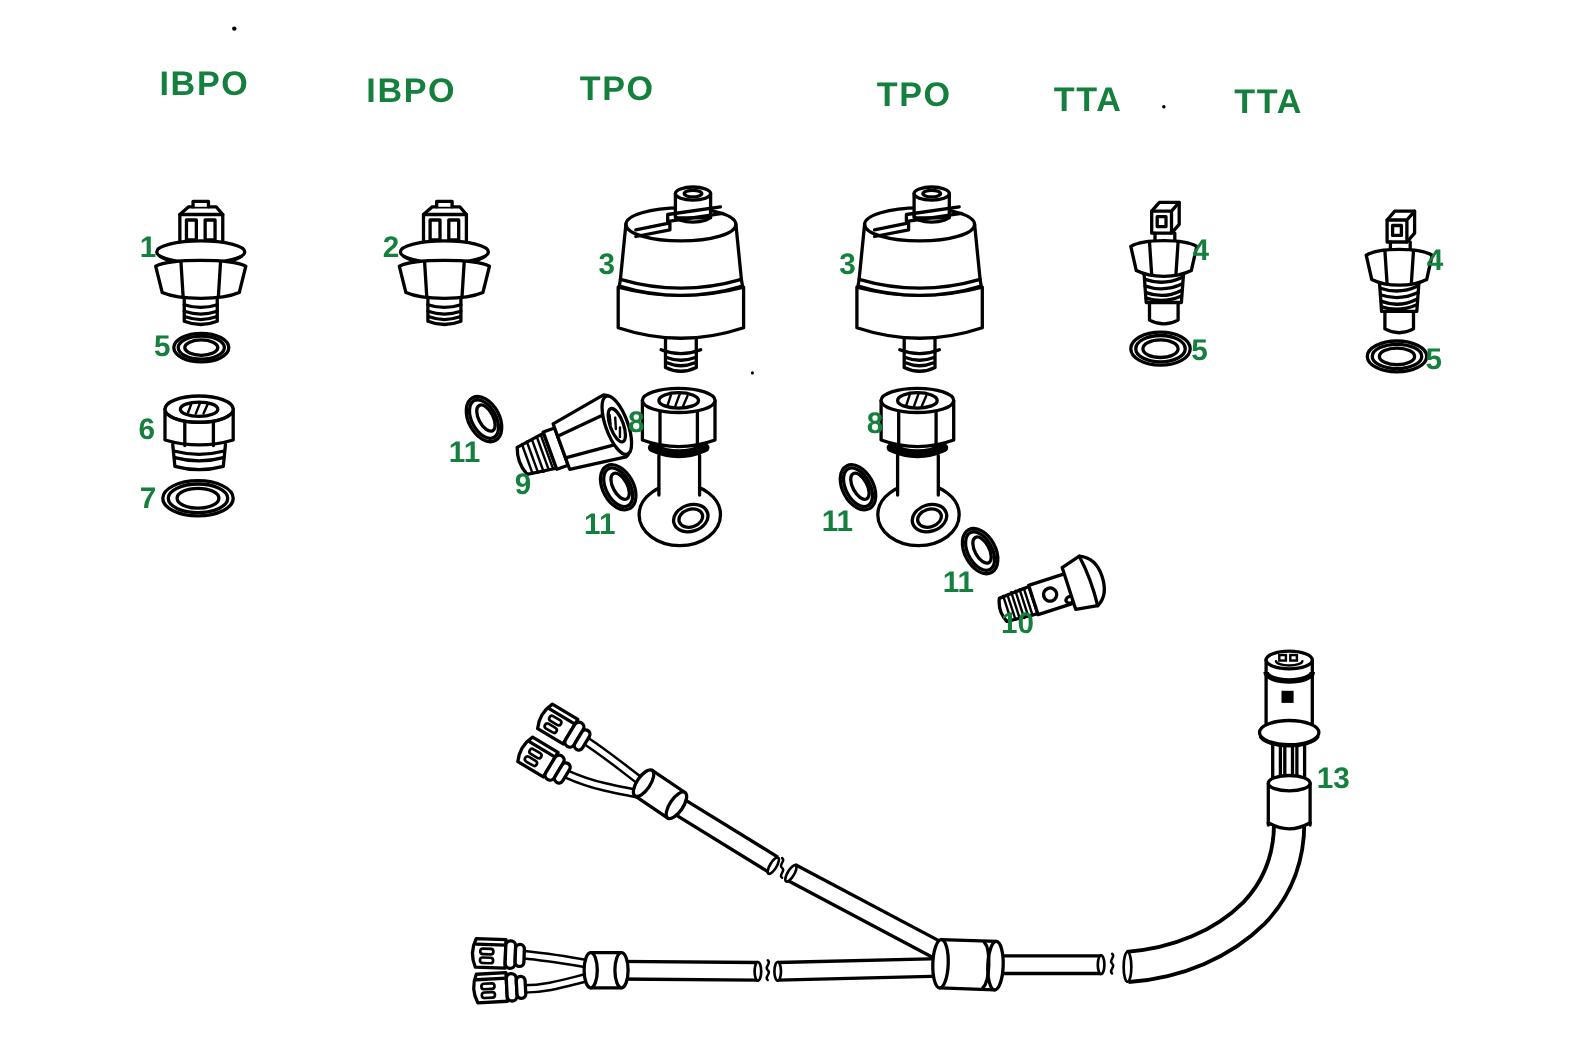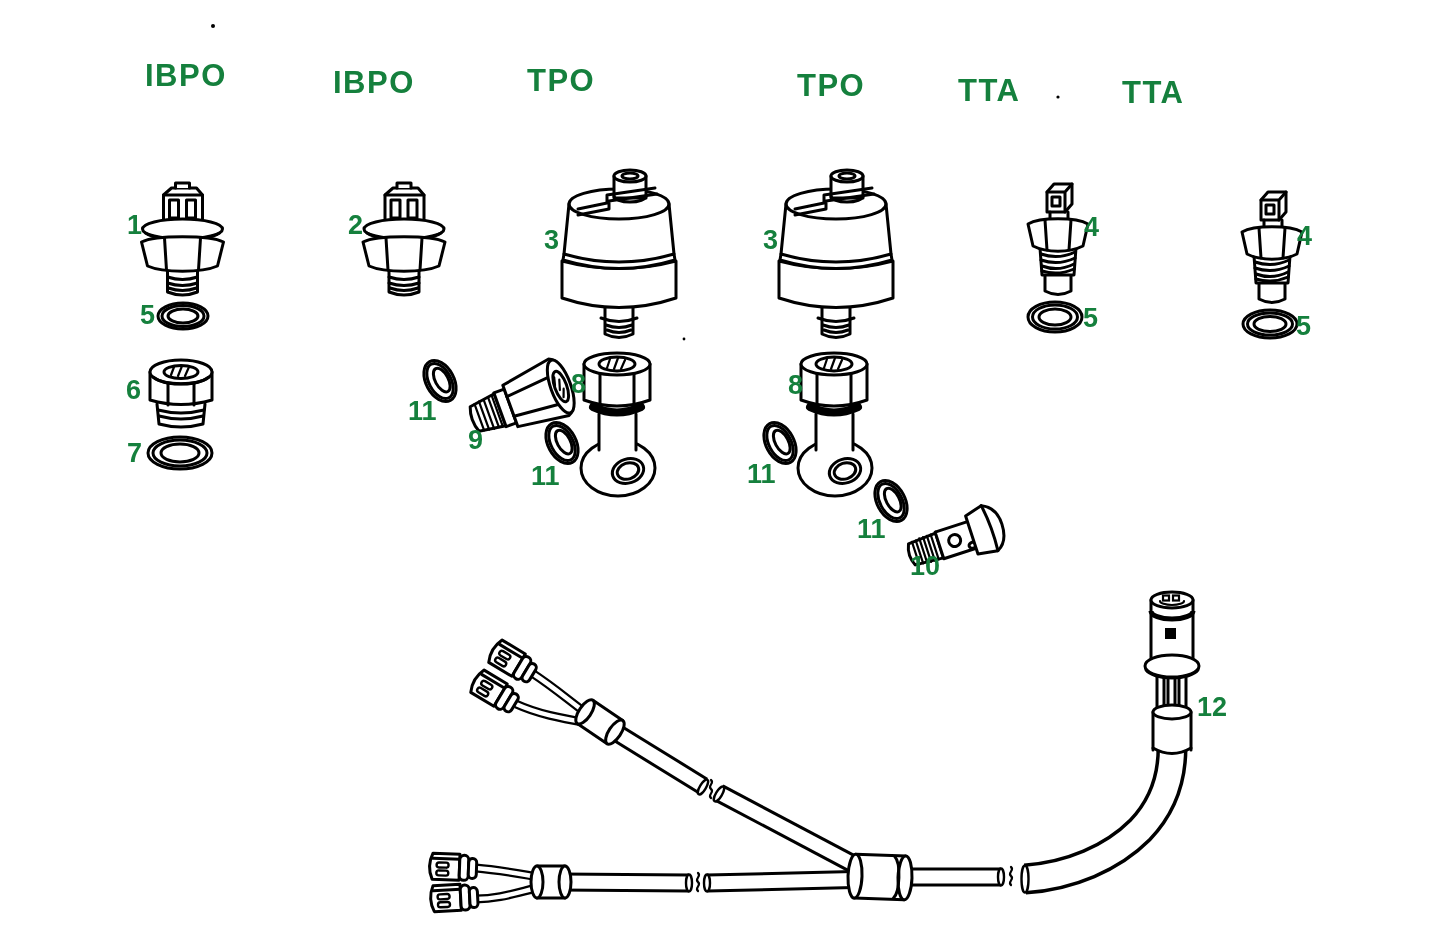--- a/index.html
+++ b/index.html
@@ -287,15 +287,15 @@
 <div class="label num" style="left:571px;top:371px">8</div>
 <div class="label num" style="left:763px;top:227px">3</div>
 <div class="label num" style="left:788px;top:372px">8</div>
 <div class="label num" style="left:747px;top:461px">11</div>
 <div class="label num" style="left:857px;top:516px">11</div>
 <div class="label num" style="left:910px;top:553px">10</div>
 <div class="label num" style="left:1084px;top:214px">4</div>
 <div class="label num" style="left:1083px;top:305px">5</div>
 <div class="label num" style="left:1297px;top:223px">4</div>
 <div class="label num" style="left:1296px;top:313px">5</div>
-<div class="label num" style="left:1197px;top:694px">12</div>
+<div class="label num" style="left:1197px;top:694px">13</div>
 
 </div>
 
 </body></html>

